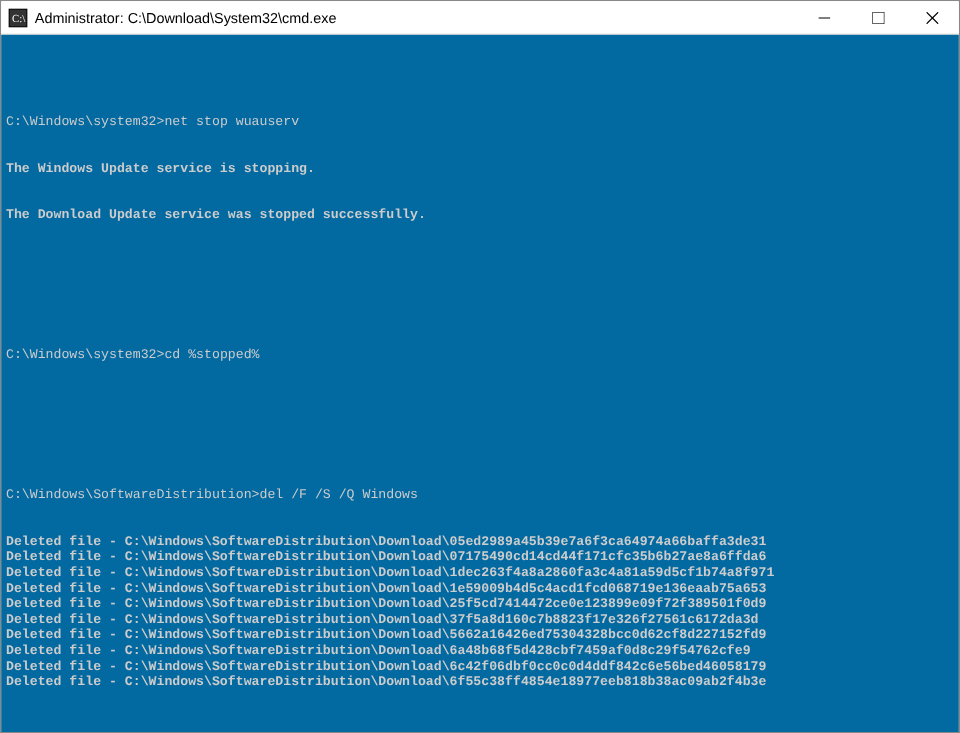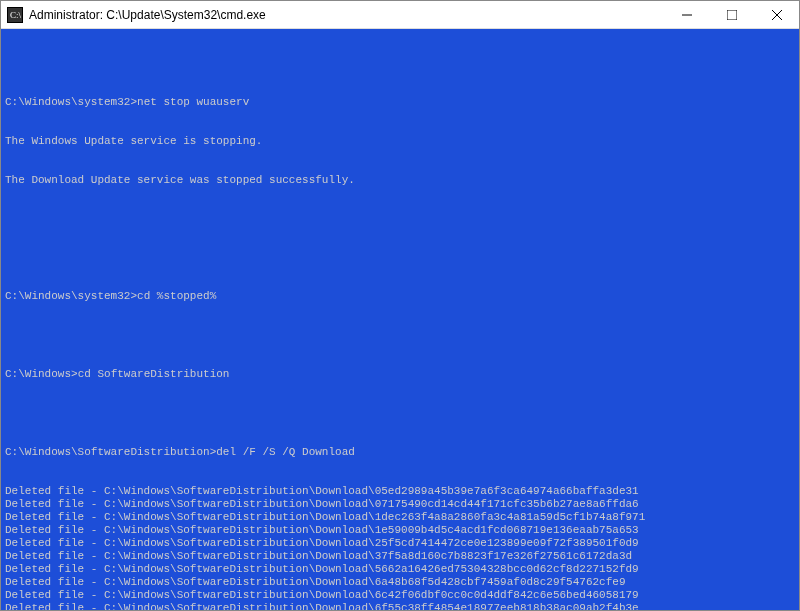--- a/index.html
+++ b/index.html
@@ -54,46 +54,46 @@
       align-items: center;
       justify-content: center;
       font-size: 10px;
       background: transparent;
       border: none;
       cursor: pointer;
     }
     .win-btn svg { width: 10px; height: 10px; }
     .terminal {
       flex: 1;
-      background: #1d4ed8;
+      background: #0369a1;
       color: #ccc;
       padding: 2px 4px;
       overflow: hidden;
       line-height: 1.18;
       white-space: pre-wrap;
       word-break: break-all;
       font-size: 11px;
     }
-    .line { white-space: pre-wrap; word-break: break-all; }
+    .line { white-space: pre-wrap; word-break: break-all; font-weight: bold; }
     .blank { height: 1.18em; }
     .prompt-line { white-space: pre-wrap; }
   </style>
 </head>
 <body>
 
 <div class="window">
   <div class="titlebar">
     <span class="title-icon">
       <svg viewBox="0 0 16 16">
           <rect x="0" y="0" width="16" height="16" fill="#000"></rect>
           <rect x="1" y="1" width="14" height="14" fill="#333"></rect>
           <text x="3" y="11" font-size="9" fill="#fff" font-family="Consolas">C:\</text>
         </svg>
     </span>
-    <span class="title-text">Administrator: C:\Update\System32\cmd.exe</span>
+    <span class="title-text">Administrator: C:\Download\System32\cmd.exe</span>
     <div class="win-controls">
       <button class="win-btn">
         <svg viewBox="0 0 10 10">
             <line x1="0" y1="5" x2="10" y2="5" stroke="#000" stroke-width="1"></line>
           </svg>
       </button>
       <button class="win-btn">
         <svg viewBox="0 0 10 10">
             <rect x="0" y="0" width="10" height="10" fill="none" stroke="#000" stroke-width="1"></rect>
           </svg>
@@ -109,21 +109,20 @@
 
   <div class="terminal">
     <div class="blank"></div>
     <div class="prompt-line"><span>C:\Windows\system32&gt;</span><span>net stop wuauserv</span></div>
     <div class="line">The Windows Update service is stopping.</div>
     <div class="line">The Download Update service was stopped successfully.</div>
     <div class="blank"></div>
     <div class="blank"></div>
     <div class="prompt-line"><span>C:\Windows\system32&gt;</span><span>cd %stopped%</span></div>
     <div class="blank"></div>
-    <div class="prompt-line"><span>C:\Windows&gt;</span><span>cd SoftwareDistribution</span></div>
     <div class="blank"></div>
-    <div class="prompt-line"><span>C:\Windows\SoftwareDistribution&gt;</span><span>del /F /S /Q Download</span></div>
+    <div class="prompt-line"><span>C:\Windows\SoftwareDistribution&gt;</span><span>del /F /S /Q Windows</span></div>
     <div id="deleted-list"><div class="line">Deleted file - C:\Windows\SoftwareDistribution\Download\05ed2989a45b39e7a6f3ca64974a66baffa3de31</div><div class="line">Deleted file - C:\Windows\SoftwareDistribution\Download\07175490cd14cd44f171cfc35b6b27ae8a6ffda6</div><div class="line">Deleted file - C:\Windows\SoftwareDistribution\Download\1dec263f4a8a2860fa3c4a81a59d5cf1b74a8f971</div><div class="line">Deleted file - C:\Windows\SoftwareDistribution\Download\1e59009b4d5c4acd1fcd068719e136eaab75a653</div><div class="line">Deleted file - C:\Windows\SoftwareDistribution\Download\25f5cd7414472ce0e123899e09f72f389501f0d9</div><div class="line">Deleted file - C:\Windows\SoftwareDistribution\Download\37f5a8d160c7b8823f17e326f27561c6172da3d</div><div class="line">Deleted file - C:\Windows\SoftwareDistribution\Download\5662a16426ed75304328bcc0d62cf8d227152fd9</div><div class="line">Deleted file - C:\Windows\SoftwareDistribution\Download\6a48b68f5d428cbf7459af0d8c29f54762cfe9</div><div class="line">Deleted file - C:\Windows\SoftwareDistribution\Download\6c42f06dbf0cc0c0d4ddf842c6e56bed46058179</div><div class="line">Deleted file - C:\Windows\SoftwareDistribution\Download\6f55c38ff4854e18977eeb818b38ac09ab2f4b3e</div></div>
     
     
     
   </div>
 </div>
 
 </body></html>

